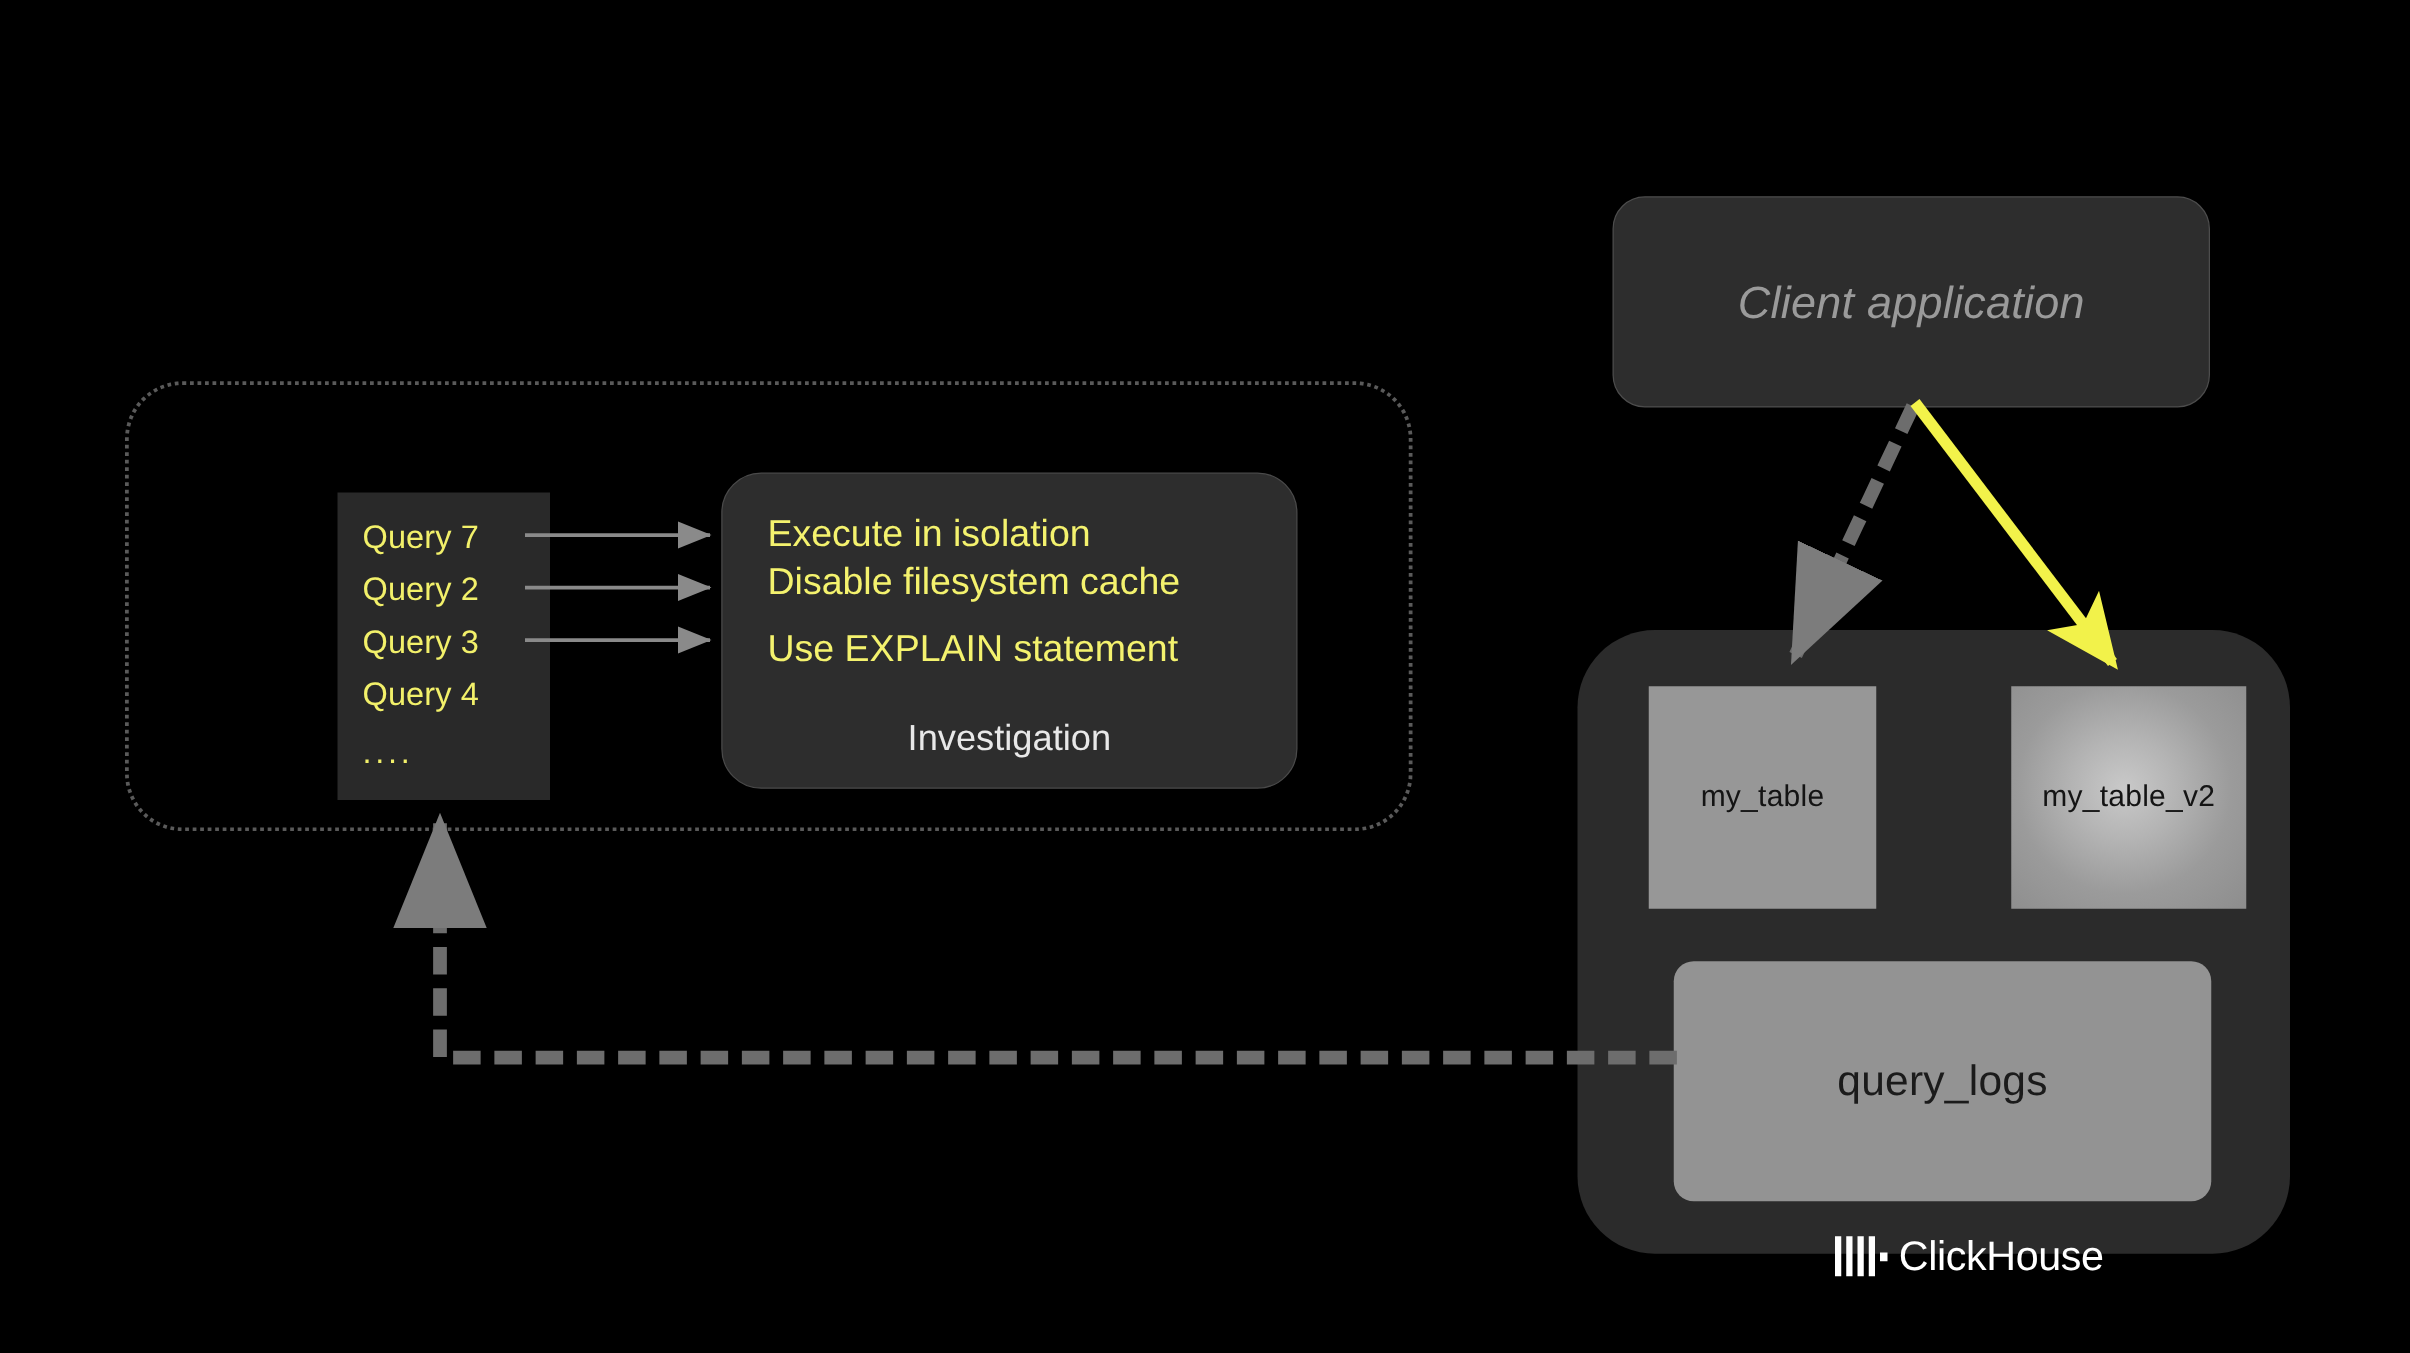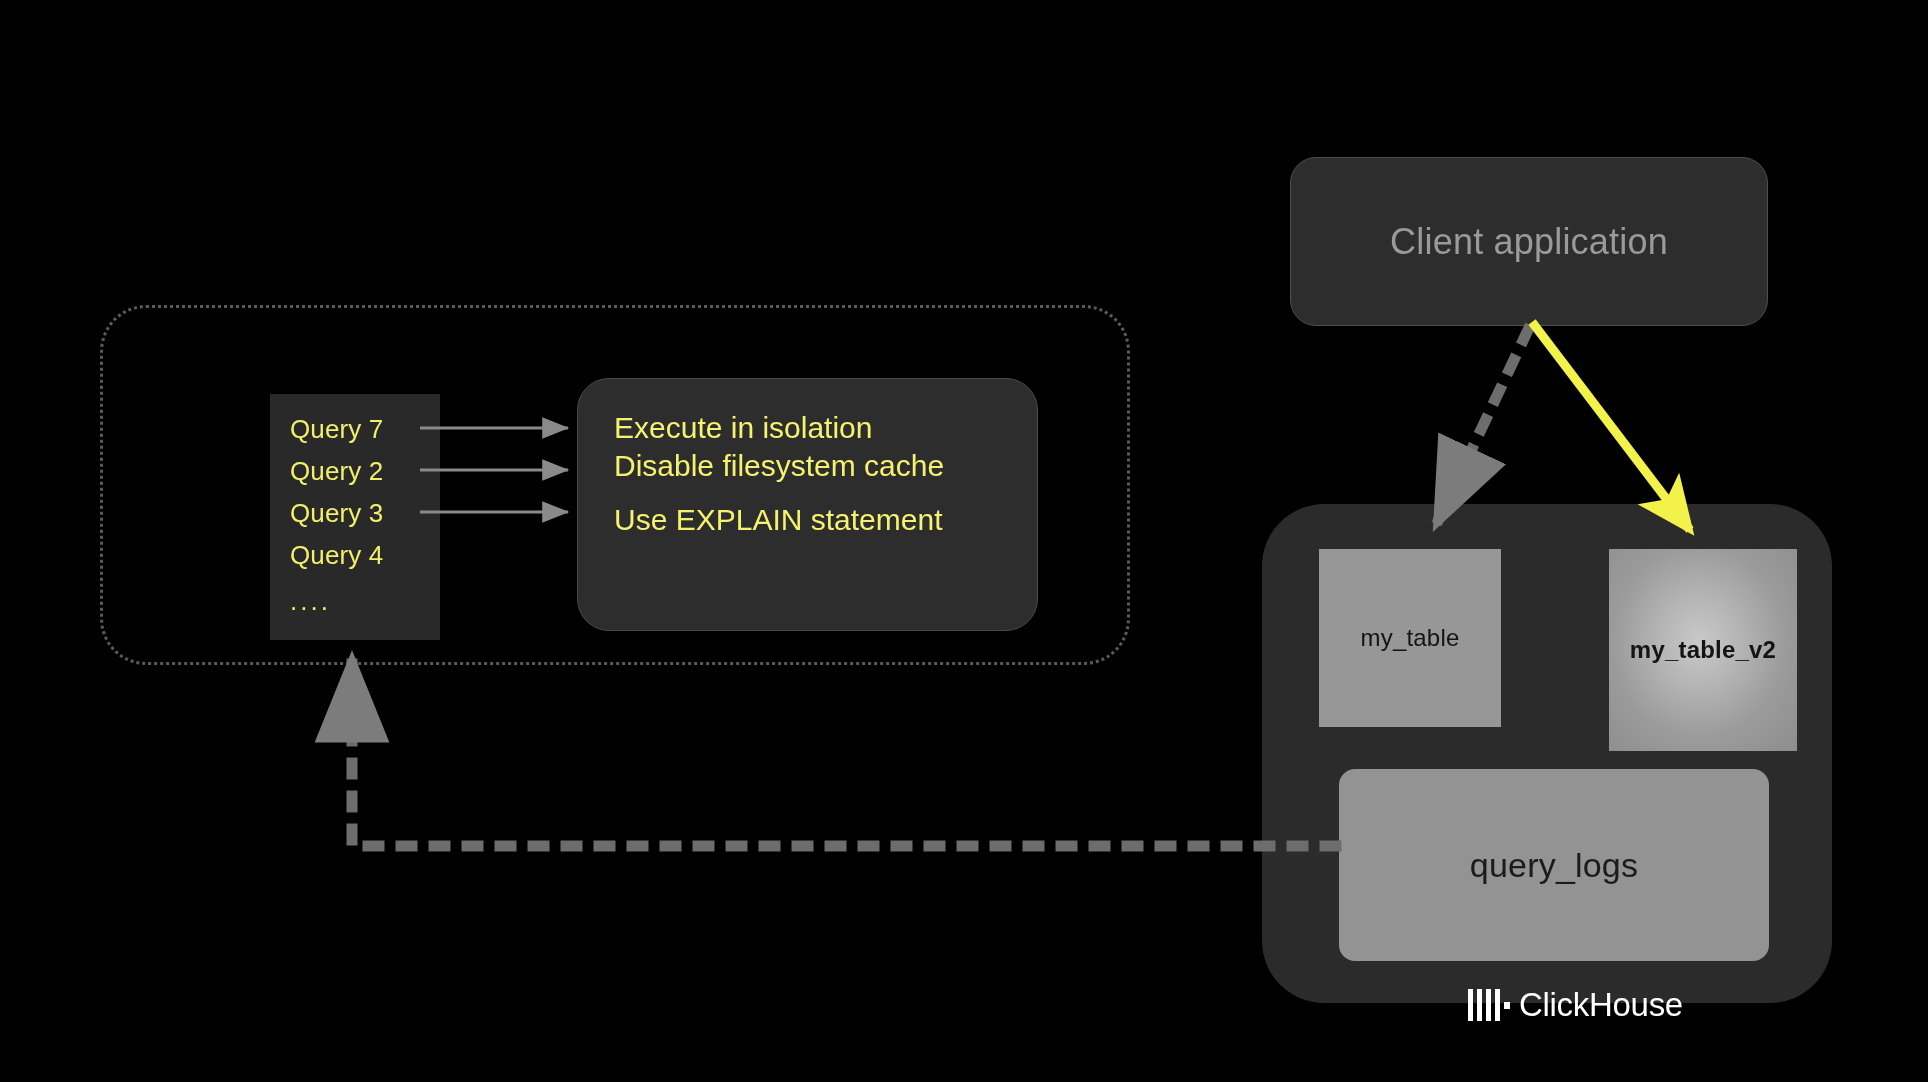--- a/index.html
+++ b/index.html
@@ -197,33 +197,34 @@
     <div class="query-line">Query 3</div>
     <div class="query-line">Query 4</div>
     <div class="query-line dots">....</div>
   </div>
 
   <div class="investigation-card" style="left:577px; top:378px; width:461px; height:253px;">
     <div class="inv-line">Execute in isolation</div>
     <div class="inv-line">Disable filesystem cache</div>
     <div class="inv-gap"></div>
     <div class="inv-line">Use EXPLAIN statement</div>
-  </div>
-
-  <div class="client-card" style="left:1290px; top:157px; width:478px; height:169px;">
+    <div class="inv-title">Investigation</div>
+  </div>
+
+  <div class="client-card" style="left:1290px; top:157px; width:478px; height:169px;font-style:italic;">
     <span class="client-label">Client application</span>
   </div>
 
   <div class="ch-container" style="left:1262px; top:504px; width:570px; height:499px;"></div>
 
   <div class="table-box" style="left:1319px; top:549px; width:182px; height:178px;">
     <span class="table-label">my_table</span>
   </div>
 
-  <div class="table-box glow" style="left:1609px; top:549px; width:188px; height:202px;font-weight:bold;">
+  <div class="table-box glow" style="left:1609px; top:549px; width:188px; height:178px;">
     <span class="table-label">my_table_v2</span>
   </div>
 
   <div class="logs-box" style="left:1339px; top:769px; width:430px; height:192px;">
     <span class="logs-label">query_logs</span>
   </div>
 
   <div class="ch-logo" style="left:1468px; top:963px;margin-top:23px;">
     <span class="ch-mark">
       <i></i>

